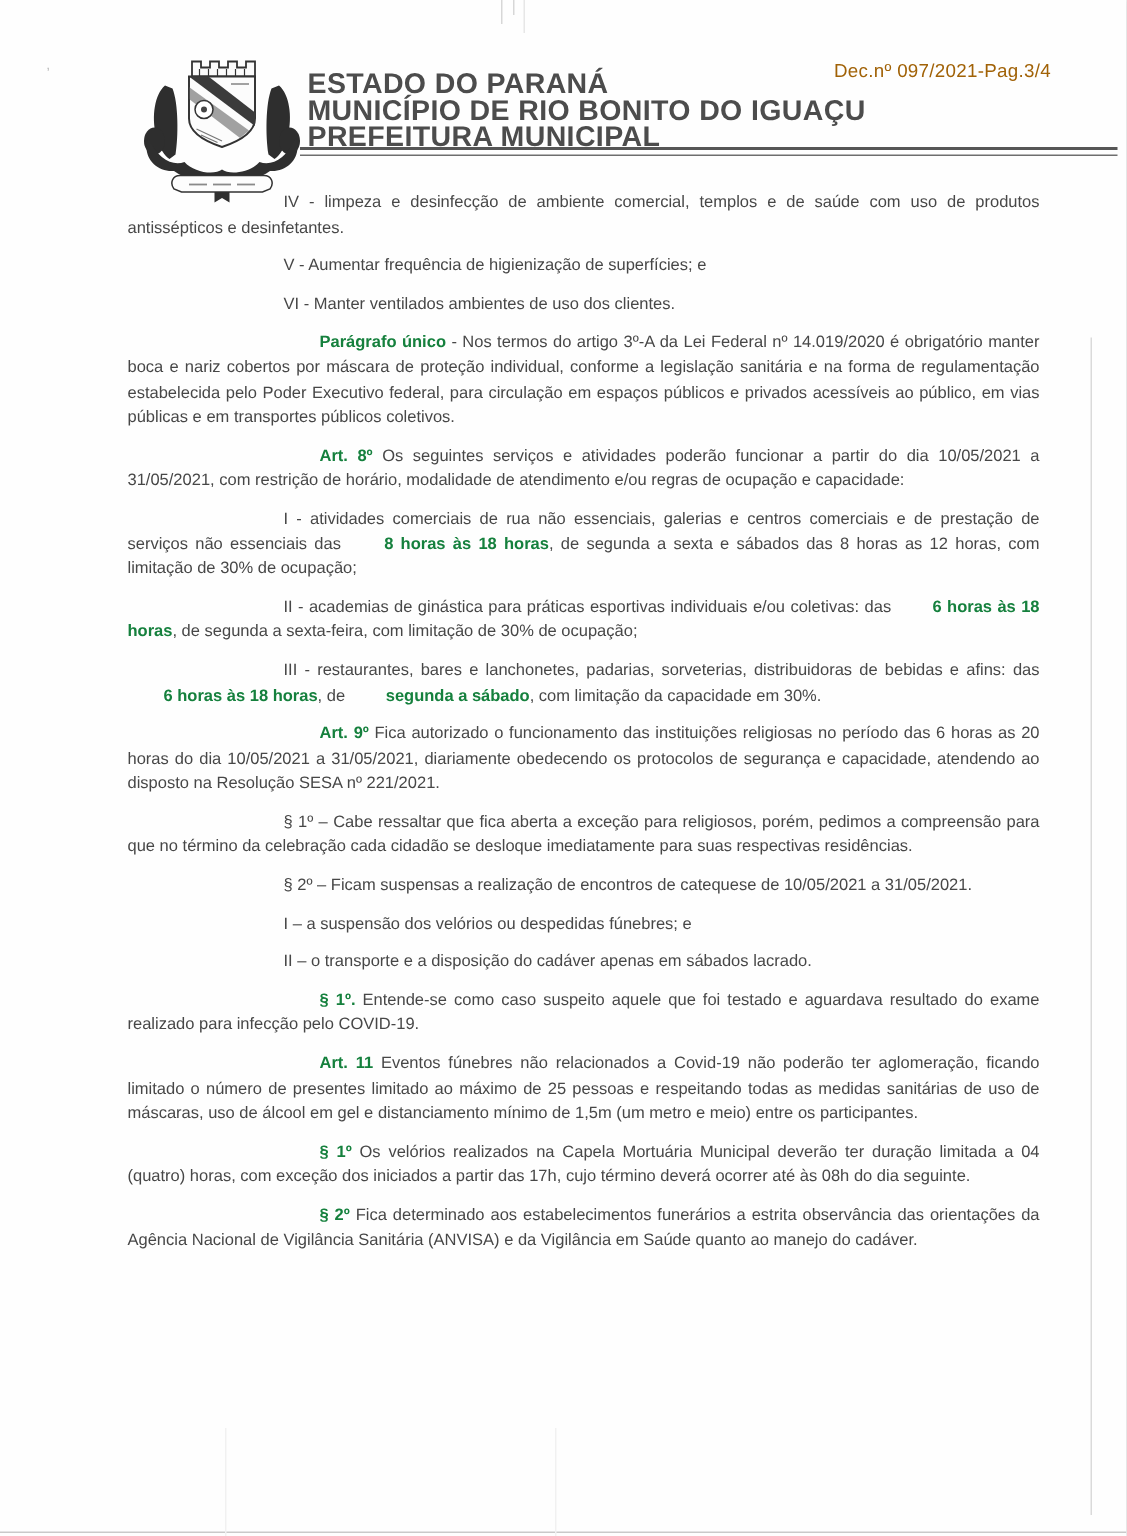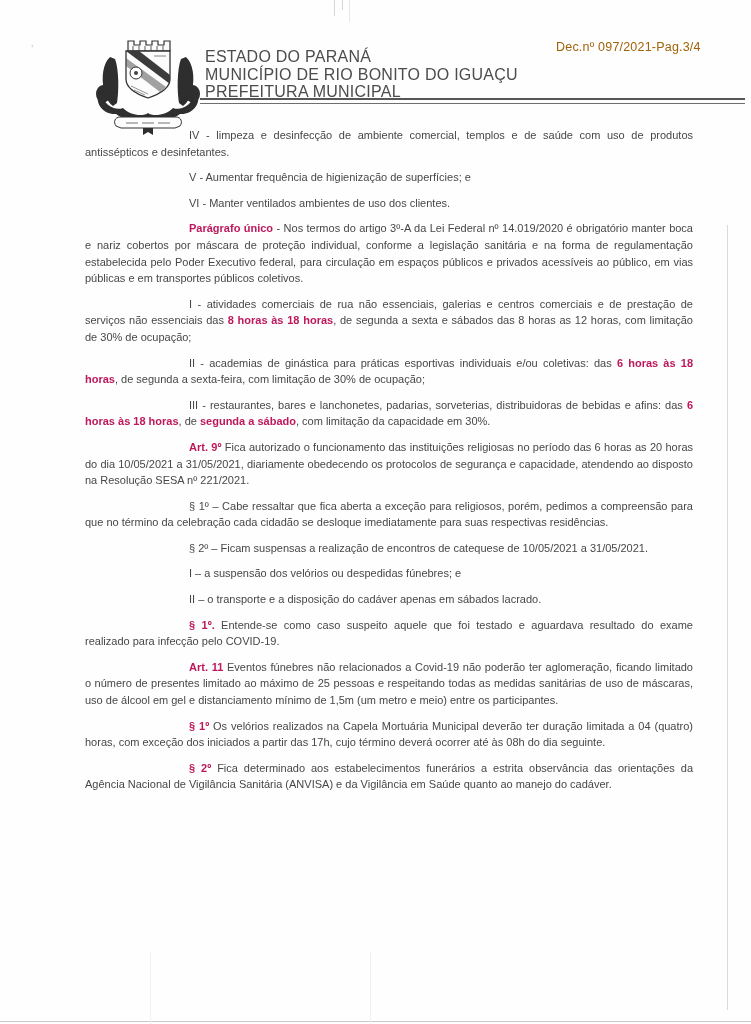--- a/index.html
+++ b/index.html
@@ -7,33 +7,33 @@
     position:relative;width:751px;height:1024px;background:#fefefe;
     font-family:"Liberation Sans",sans-serif;overflow:hidden;margin:0 auto;
     box-shadow:0 0 4px rgba(0,0,0,.25);
   }
   .doc-ref{
     position:absolute;top:40px;left:556px;font-size:12.5px;color:#a16207;
     letter-spacing:.2px;white-space:nowrap;
   }
   .logo{position:absolute;left:86px;top:34px;width:124px;height:104px;}
   .letterhead{
-    position:absolute;left:205px;top:48px;color:#4c4c4c;font-weight:normal;
-    font-size:16px;line-height:17.5px;letter-spacing:.25px;white-space:nowrap;
+    position:absolute;left:205px;top:48px;color:#4c4c4c;font-weight:bold;
+    font-size:19px;line-height:17.5px;letter-spacing:.25px;white-space:nowrap;
   }
   .rule{
     position:absolute;left:200px;right:6px;top:98px;height:3px;
     border-top:2px solid #565656;border-bottom:1px solid #6e6e6e;
   }
   .body-text{
     position:absolute;left:85px;top:127px;width:608px;
     font-size:11px;line-height:16.6px;color:#474747;text-align:justify;
   }
   .para{margin:0 0 9px 0;text-indent:104px;}
-  .para b{color:#be185d;}
+  .para b{color:#15803d;margin-left:24px;}
   
   .scan-vline{position:absolute;left:727px;top:225px;width:1px;height:785px;background:#dadada;}
   .scan-bottom{position:absolute;left:0;top:1021px;width:751px;height:1px;background:#c9c9c9;}
   .seam{position:absolute;top:952px;width:1px;height:72px;background:#f1f1f1;}
   .pencil{position:absolute;background:#d7d7d7;}
   .speck{position:absolute;color:#bdbdbd;font-size:10px;}
 </style>
 </head>
 <body>
 
@@ -90,20 +90,21 @@
     <div>PREFEITURA MUNICIPAL</div>
   </div>
 
   <div class="rule"></div>
 
   <div class="body-text" id="body-paragraphs">
       <p class="para"><span>IV - limpeza e desinfecção de ambiente comercial, templos e de saúde com uso de produtos antissépticos e desinfetantes.</span></p>
       <p class="para"><span>V - Aumentar frequência de higienização de superfícies; e</span></p>
       <p class="para"><span>VI - Manter ventilados ambientes de uso dos clientes.</span></p>
       <p class="para"><b>Parágrafo único</b><span> - Nos termos do artigo 3º-A da Lei Federal nº 14.019/2020 é obrigatório manter boca e nariz cobertos por máscara de proteção individual, conforme a legislação sanitária e na forma de regulamentação estabelecida pelo Poder Executivo federal, para circulação em espaços públicos e privados acessíveis ao público, em vias públicas e em transportes públicos coletivos.</span></p>
+      <p class="para"><b>Art. 8º</b><span> Os seguintes serviços e atividades poderão funcionar a partir do dia 10/05/2021 a 31/05/2021, com restrição de horário, modalidade de atendimento e/ou regras de ocupação e capacidade:</span></p>
       <p class="para"><span>I - atividades comerciais de rua não essenciais, galerias e centros comerciais e de prestação de serviços não essenciais das </span><b>8 horas às 18 horas</b><span>, de segunda a sexta e sábados das 8 horas as 12 horas, com limitação de 30% de ocupação;</span></p>
       <p class="para"><span>II - academias de ginástica para práticas esportivas individuais e/ou coletivas: das </span><b>6 horas às 18 horas</b><span>, de segunda a sexta-feira, com limitação de 30% de ocupação;</span></p>
       <p class="para"><span>III - restaurantes, bares e lanchonetes, padarias, sorveterias, distribuidoras de bebidas e afins: das </span><b>6 horas às 18 horas</b><span>, de </span><b>segunda a sábado</b><span>, com limitação da capacidade em 30%.</span></p>
       <p class="para"><b>Art. 9º</b><span> Fica autorizado o funcionamento das instituições religiosas no período das 6 horas as 20 horas do dia 10/05/2021 a 31/05/2021, diariamente obedecendo os protocolos de segurança e capacidade, atendendo ao disposto na Resolução SESA nº 221/2021.</span></p>
       <p class="para"><span>§ 1º – Cabe ressaltar que fica aberta a exceção para religiosos, porém, pedimos a compreensão para que no término da celebração cada cidadão se desloque imediatamente para suas respectivas residências.</span></p>
       <p class="para"><span>§ 2º – Ficam suspensas a realização de encontros de catequese de 10/05/2021 a 31/05/2021.</span></p>
       <p class="para"><span>I – a suspensão dos velórios ou despedidas fúnebres; e</span></p>
       <p class="para"><span>II – o transporte e a disposição do cadáver apenas em sábados lacrado.</span></p>
       <p class="para"><b>§ 1º.</b><span> Entende-se como caso suspeito aquele que foi testado e aguardava resultado do exame realizado para infecção pelo COVID-19.</span></p>
       <p class="para"><b>Art. 11</b><span> Eventos fúnebres não relacionados a Covid-19 não poderão ter aglomeração, ficando limitado o número de presentes limitado ao máximo de 25 pessoas e respeitando todas as medidas sanitárias de uso de máscaras, uso de álcool em gel e distanciamento mínimo de 1,5m (um metro e meio) entre os participantes.</span></p>

